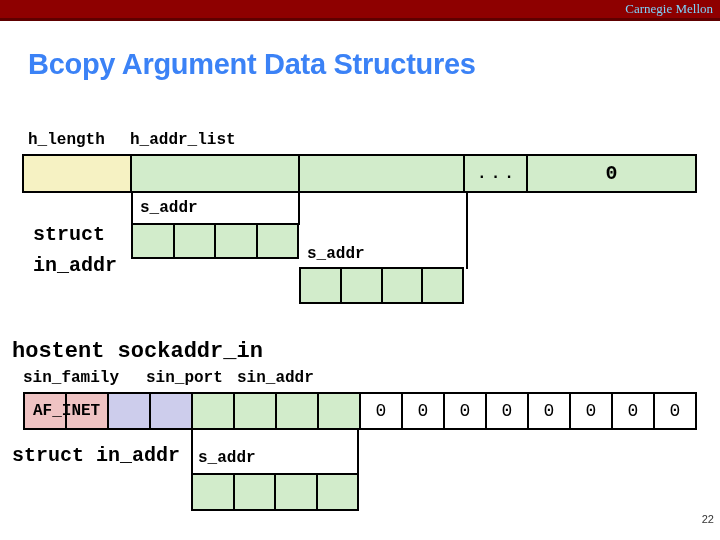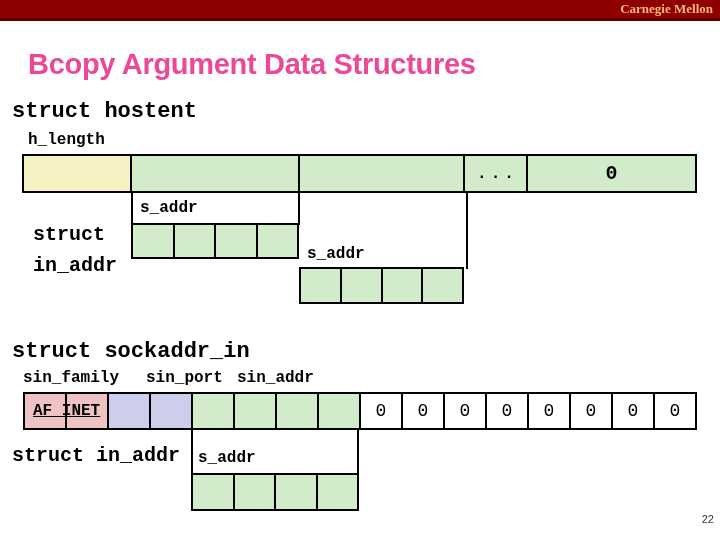--- a/index.html
+++ b/index.html
@@ -9,28 +9,28 @@
   }
   
   .topbar{
     position:absolute;left:0;top:0;width:720px;height:21px;
     background:var(--bar,#8E0000);
     border-bottom:3px solid var(--bar_edge,#5E0000);
     box-sizing:border-box;
   }
   .brand{
     position:absolute;right:7px;top:1px;
-    font-family:"Liberation Serif",serif;font-weight:bold;
-    font-size:13px;color:#fdba74;white-space:pre;
+    font-family:"Liberation Serif",serif;font-weight:normal;
+    font-size:13px;color:#7dd3fc;white-space:pre;
   }
   
   .title{
     position:absolute;left:28px;top:48px;
     font-family:"Liberation Sans",sans-serif;font-weight:bold;
-    font-size:29px;letter-spacing:-0.3px;color:#ec4899;white-space:pre;
+    font-size:29px;letter-spacing:-0.3px;color:#3b82f6;white-space:pre;
   }
   
   .mlabel{
     position:absolute;font-family:"Liberation Mono",monospace;
     font-weight:bold;color:#000;white-space:pre;
   }
   .sz16{font-size:16px;line-height:19px;}
   .sz20{font-size:20px;line-height:31px;}
   .sz22{font-size:22px;line-height:25px;}
   
@@ -50,40 +50,40 @@
   .lav{background:var(--lavender,#CDCDEC);}
   .white{background:#ffffff;}
   .dots{font-weight:bold;font-size:16px;letter-spacing:4px;padding-left:4px;}
   .bigzero{font-weight:bold;font-size:20px;}
   .zerocell{font-family:"Liberation Mono",monospace;font-size:18px;font-weight:normal;color:#000;}
   
   .vline{position:absolute;width:2px;background:#000;}
   
   .overlay-val{
     position:absolute;font-family:"Liberation Mono",monospace;
-    font-weight:bold;font-size:16px;color:#000;white-space:pre;text-decoration:underline;
+    font-weight:bold;font-size:16px;color:#000;white-space:pre;
   }
   .pagenum{
     position:absolute;right:6px;top:513px;
     font-family:"Liberation Sans",sans-serif;font-size:11px;color:#333;
   }
 </style>
 </head>
 <body>
 
 <div class="slide">
 
   <div class="topbar">
     <span class="brand">Carnegie Mellon</span>
   </div>
 
   <div class="title">Bcopy Argument Data Structures</div>
 
-  <div class="mlabel sz22" style="left:12px;top:99px;">struct hostent</div>
   <div class="mlabel sz16" style="left:28px;top:131px;">h_length</div>
+  <div class="mlabel sz16" style="left:130px;top:131px;">h_addr_list</div>
 
   <div class="memrow" style="left:22px;top:154px;width:675px;height:39px;">
     <div class="cell yellow" style="flex-basis:108px;"></div>
     <div class="cell green" style="flex-basis:168px;"></div>
     <div class="cell green" style="flex-basis:165px;"></div>
     <div class="cell green dots" style="flex-basis:63px;">...</div>
     <div class="cell green bigzero" style="flex:1;">0</div>
   </div>
 
   <div class="vline" style="left:131px;top:191px;height:34px;"></div>
@@ -101,21 +101,21 @@
   </div>
 
   <div class="mlabel sz16" style="left:307px;top:245px;">s_addr</div>
   <div class="memrow" style="left:299px;top:267px;width:165px;height:37px;">
     <div class="cell green" style="flex:1;"></div>
     <div class="cell green" style="flex:1;"></div>
     <div class="cell green" style="flex:1;"></div>
     <div class="cell green" style="flex:1;"></div>
   </div>
 
-  <div class="mlabel sz22" style="left:12px;top:339px;">struct sockaddr_in</div>
+  <div class="mlabel sz22" style="left:12px;top:339px;">hostent sockaddr_in</div>
   <div class="mlabel sz16" style="left:7px;top:369px;margin-left:16px;">sin_family</div>
   <div class="mlabel sz16" style="left:110px;top:369px;margin-left:36px;">sin_port</div>
   <div class="mlabel sz16" style="left:237px;top:369px;">sin_addr</div>
 
   <div class="memrow" style="left:23px;top:392px;width:674px;height:38px;">
     <div class="cell pink" style="flex:1;"></div>
     <div class="cell pink" style="flex:1;"></div>
     <div class="cell lav" style="flex:1;"></div>
     <div class="cell lav" style="flex:1;"></div>
     <div class="cell green" style="flex:1;"></div>

